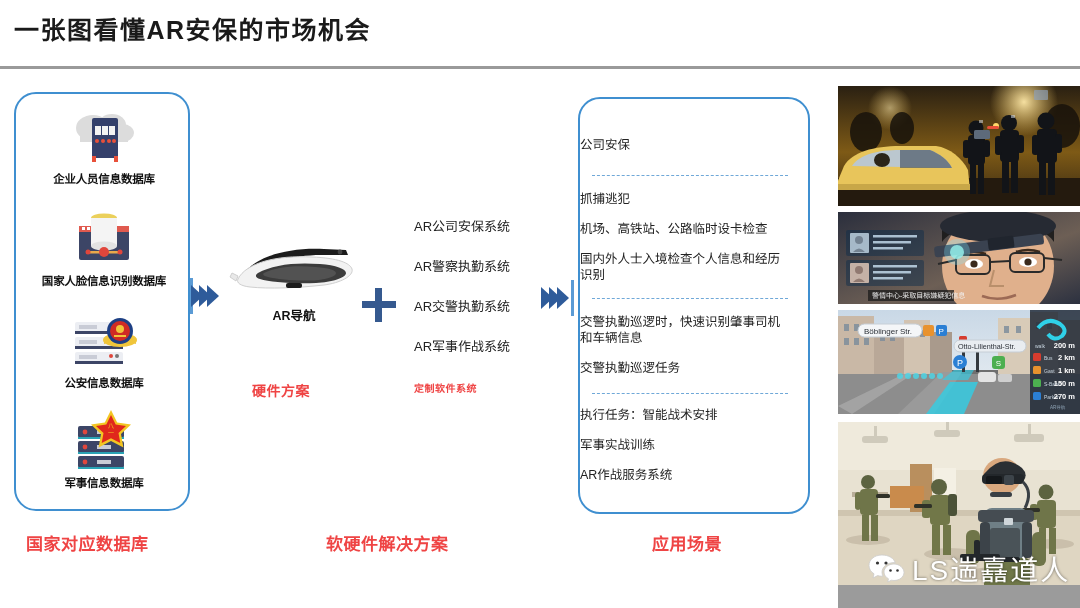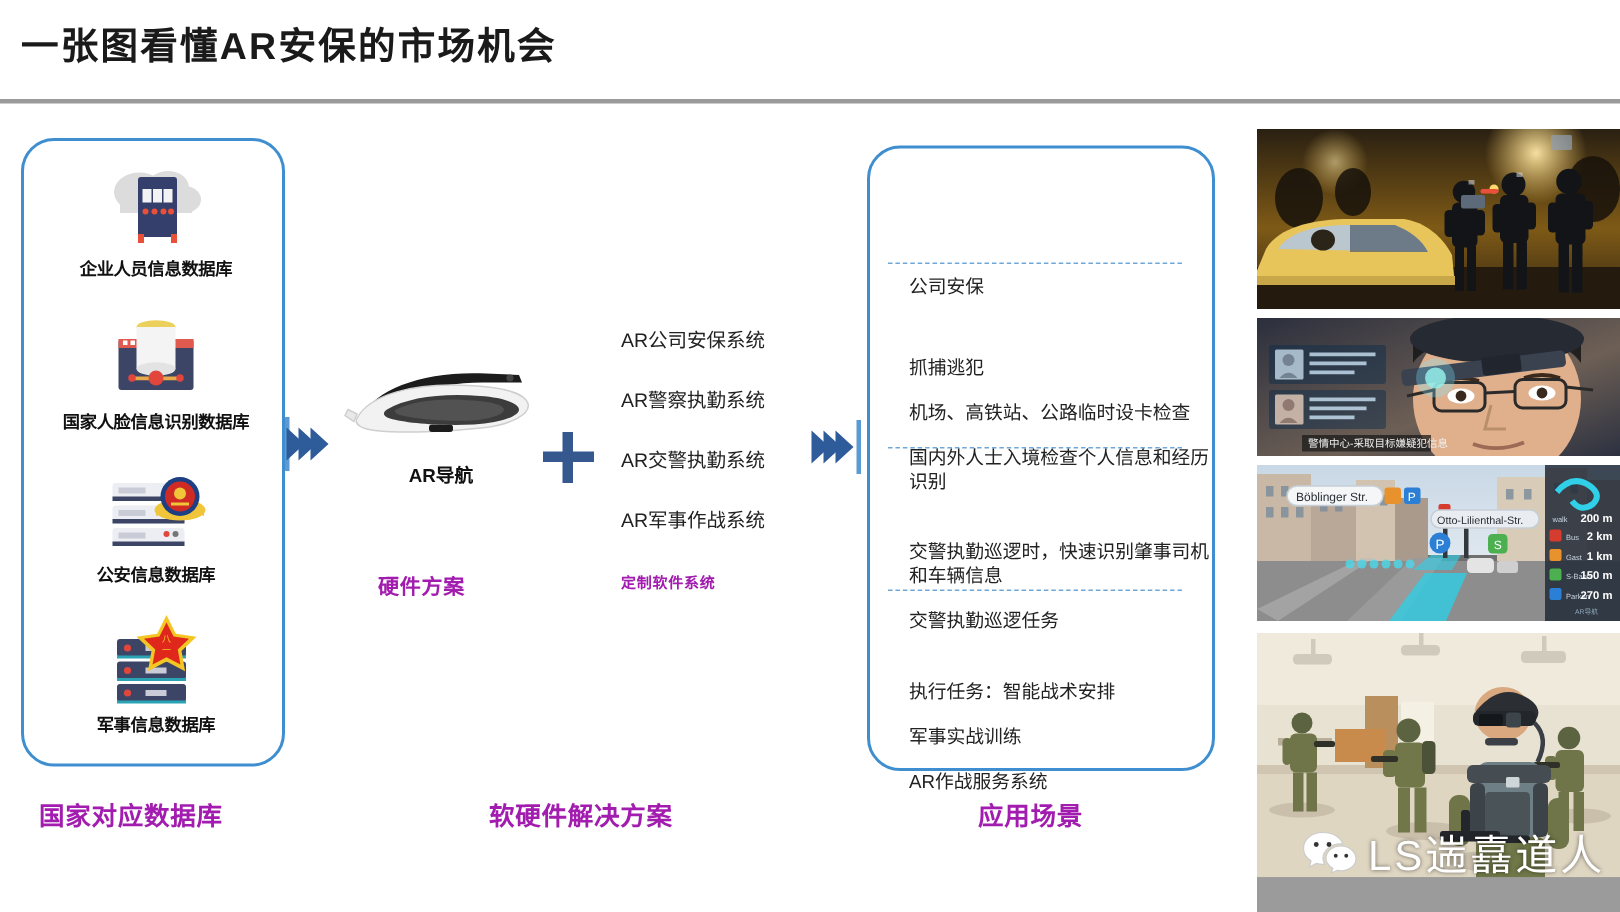--- a/index.html
+++ b/index.html
@@ -51,29 +51,29 @@
 
   
   .glasses-wrap { position: absolute; left: 228px; top: 243px; width: 132px; text-align:center; }
   .glasses-cap { font-size: 12.5px; font-weight: 700; color: #111; margin-top: 2px; }
 
   .sw-list { position: absolute; left: 414px; top: 216px; width: 140px; }
   .sw-item { font-size: 13px; color: #222; margin-bottom: 21px; white-space: nowrap; }
 
   
   .right-panel { left: 578px; top: 97px; width: 232px; height: 417px; }
-  .sc-group { position: absolute; left: 26px; width: 204px; margin-top: 46px; }
+  .sc-group { position: absolute; left: 0; width: 204px; }
   .sc-line { font-size: 12.5px; color: #222; line-height: 16px; margin-bottom: 14px; }
   .sc-div {
     position: absolute; left: 12px; width: 196px; height: 0;
     border-top: 1.5px dashed #6fa8d8;
   }
 
   
-  .cap { position: absolute; font-size: 17px; font-weight: 700; color: #a21caf; letter-spacing: .5px; }
+  .cap { position: absolute; font-size: 17px; font-weight: 700; color: #ef4444; letter-spacing: .5px; }
 
   
   .photo { position: absolute; left: 838px; overflow: hidden; background:#222; }
   .photo svg, .photo .ph { width: 100%; height: 100%; display:block; }
 
   .wm { position: absolute; left: 868px; top: 548px; display:flex; align-items:center; gap:6px; }
   .wm-txt { font-size: 28px; color:#ffffff; letter-spacing: 2px;
             text-shadow: 0 0 3px rgba(0,0,0,.55); white-space: nowrap; }
   .gray-bar { position:absolute; left:838px; top:585px; width:242px; height:23px; background:#9b9b9b; }
 </style>

